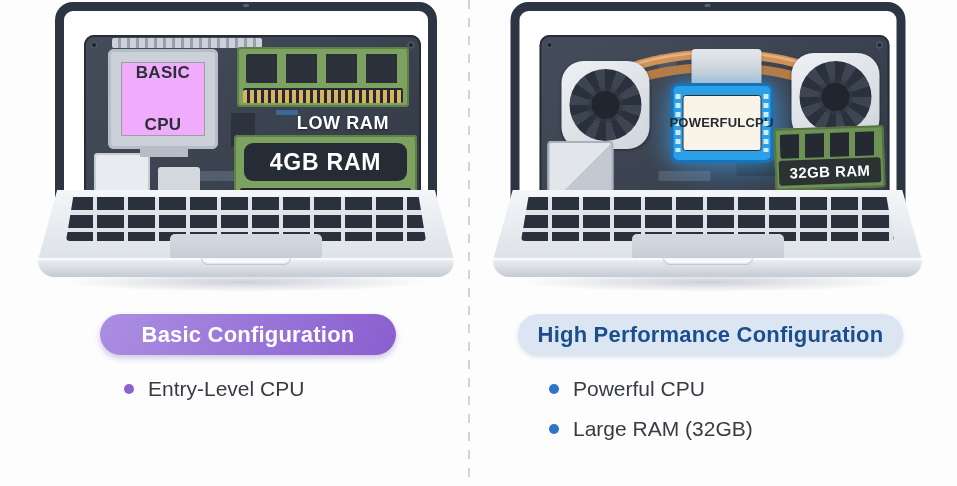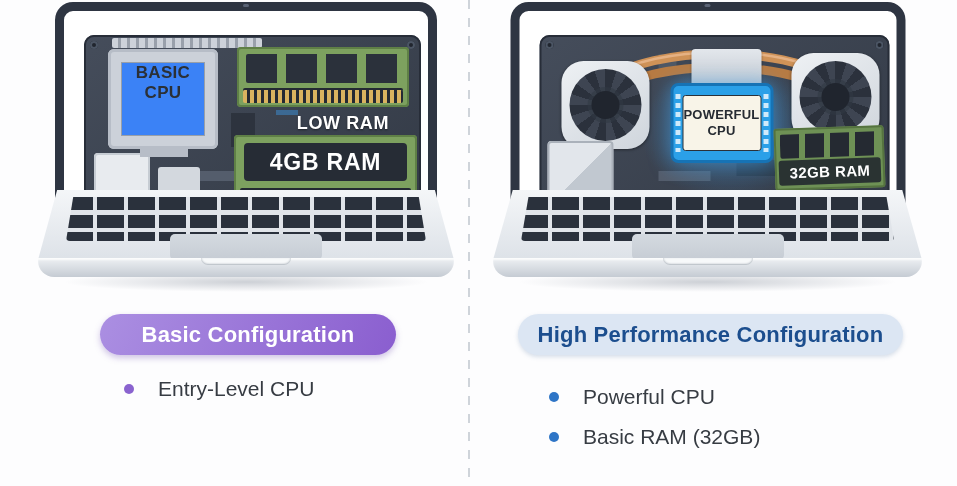--- a/index.html
+++ b/index.html
@@ -54,22 +54,22 @@
   .heatbar{
     position:absolute;left:28px;top:3px;width:150px;height:10px;border-radius:2px;
     background:repeating-linear-gradient(90deg,#cdd2da 0 6px,#99a0ab 6px 9px);
   }
   .cpu-socket{
     position:absolute;left:24px;top:14px;width:110px;height:100px;border-radius:6px;
     background:#ccd1d9;box-shadow:inset 0 0 0 3px #b7bdc7;
   }
   .cpu-socket::after{content:"";position:absolute;left:32px;bottom:-8px;width:48px;height:8px;background:#b7bdc7;}
   .cpu-die{
-    position:absolute;inset:13px;background:#3b82f6;border:1px solid #989fa8;
-    display:flex;flex-direction:column;align-items:center;justify-content:flex-start;
+    position:absolute;inset:13px;background:#f0abfc;border:1px solid #989fa8;
+    display:flex;flex-direction:column;align-items:center;justify-content:space-between;
   }
   .cpu-die span{font-size:17px;font-weight:800;line-height:20px;color:#2b3036;letter-spacing:.3px;}
   .ram-stick-top{
     position:absolute;right:12px;top:12px;width:172px;height:60px;border-radius:4px;
     background:#7da15f;box-shadow:inset 0 0 0 2px #5f8046;
   }
   .ram-stick-top::before{
     content:"";position:absolute;left:9px;right:9px;top:7px;height:29px;
     background:repeating-linear-gradient(90deg,#2b313b 0 31px,#7da15f 31px 40px);
     border-radius:2px;
@@ -81,21 +81,21 @@
   }
   .lowram-label{
     position:absolute;right:32px;top:78px;color:#ffffff;font-weight:800;
     font-size:18px;letter-spacing:.6px;text-shadow:0 1px 2px rgba(0,0,0,.5);
   }
   .ram-stick-bottom{
     position:absolute;left:150px;right:4px;top:100px;height:72px;border-radius:4px;
     background:#7da15f;box-shadow:inset 0 0 0 2px #5f8046;
   }
   .ram-plate{
-    position:absolute;left:10px;right:10px;top:8px;height:38px;border-radius:4px;
+    position:absolute;left:10px;right:10px;top:8px;height:38px;border-radius:9px;
     background:#262c35;display:flex;align-items:center;justify-content:center;
     color:#fff;font-weight:800;font-size:23px;letter-spacing:.8px;
   }
   .ram-stick-bottom::after{
     content:"";position:absolute;left:6px;right:6px;bottom:4px;height:13px;border-radius:2px;
     background:repeating-linear-gradient(90deg,#d9b35f 0 4px,#242a33 4px 7px);
     box-shadow:0 -2px 0 #242a33;
   }
   .box-light{position:absolute;left:10px;top:118px;width:56px;height:52px;background:#e8ebef;border-radius:4px;box-shadow:inset 0 0 0 2px #c6ccd3;}
   .box-mid{position:absolute;left:74px;top:132px;width:42px;height:40px;background:#d3d8de;border-radius:3px;}
@@ -118,21 +118,21 @@
   .cpu-power{
     position:absolute;left:131px;top:48px;width:103px;height:80px;border-radius:8px;
     background:#2ba0e8;border:3px solid #1673b5;box-sizing:border-box;
     box-shadow:0 0 20px rgba(66,160,230,.6);
   }
   .cpu-power::before,.cpu-power::after{content:"";position:absolute;top:8px;bottom:8px;width:5px;
     background:repeating-linear-gradient(#cfeafb 0 5px,transparent 5px 9px);}
   .cpu-power::before{left:2px;}.cpu-power::after{right:2px;}
   .cpu-die2{
     position:absolute;inset:9px;background:#f8f4e8;border:1px solid #2b3139;border-radius:3px;
-    display:flex;flex-direction:column;align-items:center;justify-content:center;
+    display:flex;flex-direction:row;align-items:center;justify-content:center;
   }
   .cpu-die2 span{font-size:13px;font-weight:800;line-height:16px;color:#262b32;letter-spacing:.2px;}
   .ram-power{
     position:absolute;right:5px;top:92px;width:110px;height:62px;border-radius:3px;
     background:#6e9155;box-shadow:inset 0 0 0 2px #55733f;transform:rotate(-2deg);
   }
   .ram-power::before{content:"";position:absolute;left:6px;right:6px;top:6px;height:24px;
     background:repeating-linear-gradient(90deg,#252a32 0 19px,#6e9155 19px 25px);border-radius:2px;}
   .ram-power-label{
     position:absolute;left:4px;right:4px;bottom:5px;height:25px;border-radius:3px;
@@ -179,22 +179,22 @@
     background:linear-gradient(115deg,var(--from,#ab8fe2),var(--to,#8a5ecf));
     box-shadow:0 3px 6px rgba(120,90,180,.35);
   }
   .badge-high{
     left:518px;width:385px;
     box-shadow:0 2px 4px rgba(100,130,170,.25);
   }
   
   .bullets{position:absolute;top:377px;display:flex;flex-direction:column;gap:16px;}
   .bullets-basic{left:124px;}
-  .bullets-high{left:549px;margin-top:8px;}
-  .bullet{display:flex;align-items:center;gap:24px;font-size:21px;color:#373c43;}
+  .bullets-high{left:549px;}
+  .bullet{display:flex;align-items:center;gap:14px;font-size:21px;color:#373c43;}
   .dot{width:10px;height:10px;border-radius:50%;flex:0 0 auto;}
 </style>
 </head>
 <body>
 
 <div class="canvas">
 
   <div class="divider" style="--dash: #cfd4da;"></div>
 
   <div class="laptop lap-l">
@@ -275,17 +275,17 @@
     </div>
   </div>
 
   <div class="bullets bullets-high">
     <div class="bullet">
       <span class="dot" style="background: rgb(46, 117, 198);"></span>
       <span>Powerful CPU</span>
     </div>
     <div class="bullet">
       <span class="dot" style="background: rgb(46, 117, 198);"></span>
-      <span>Basic RAM (32GB)</span>
+      <span>Large RAM (32GB)</span>
     </div>
   </div>
 
 </div>
 
 </body></html>

